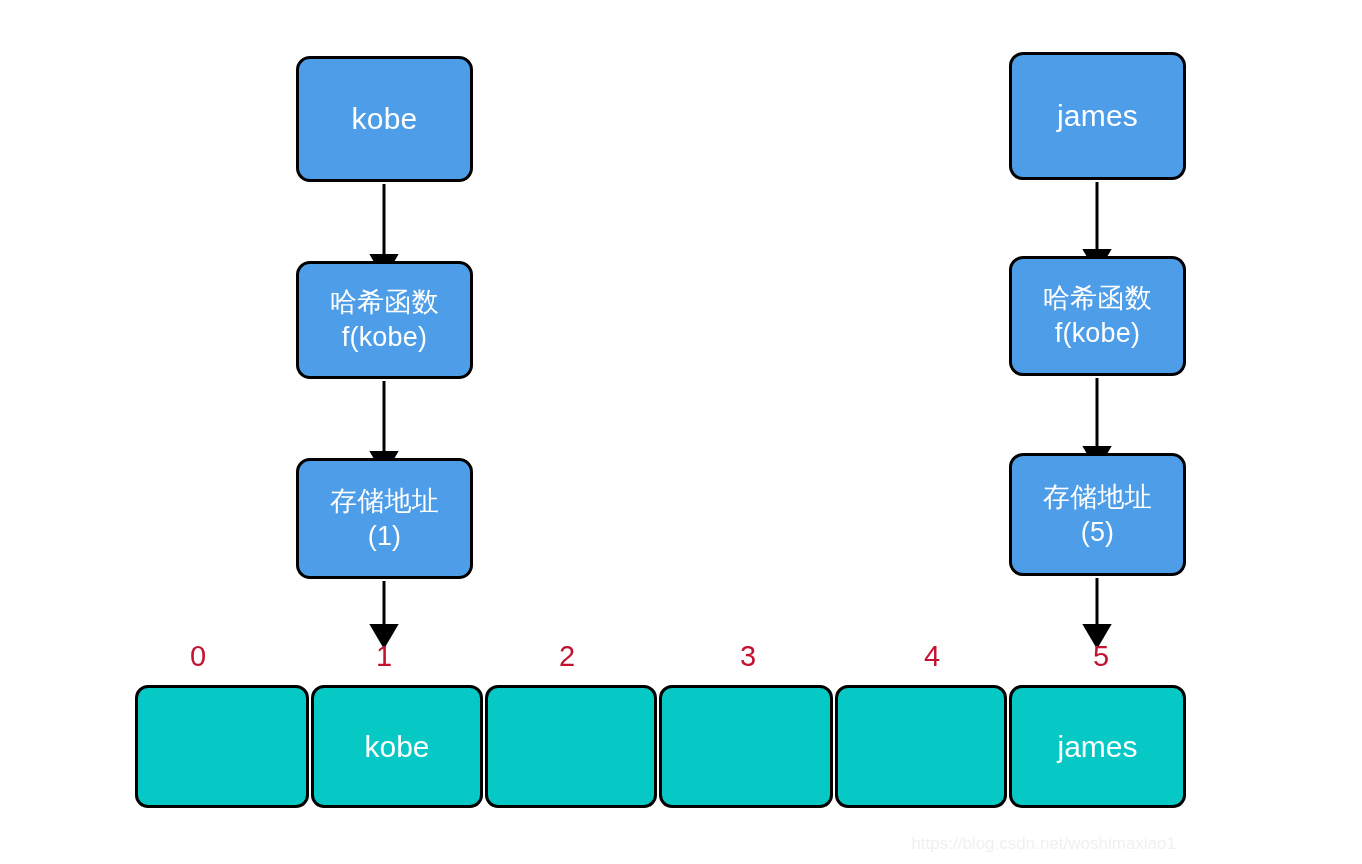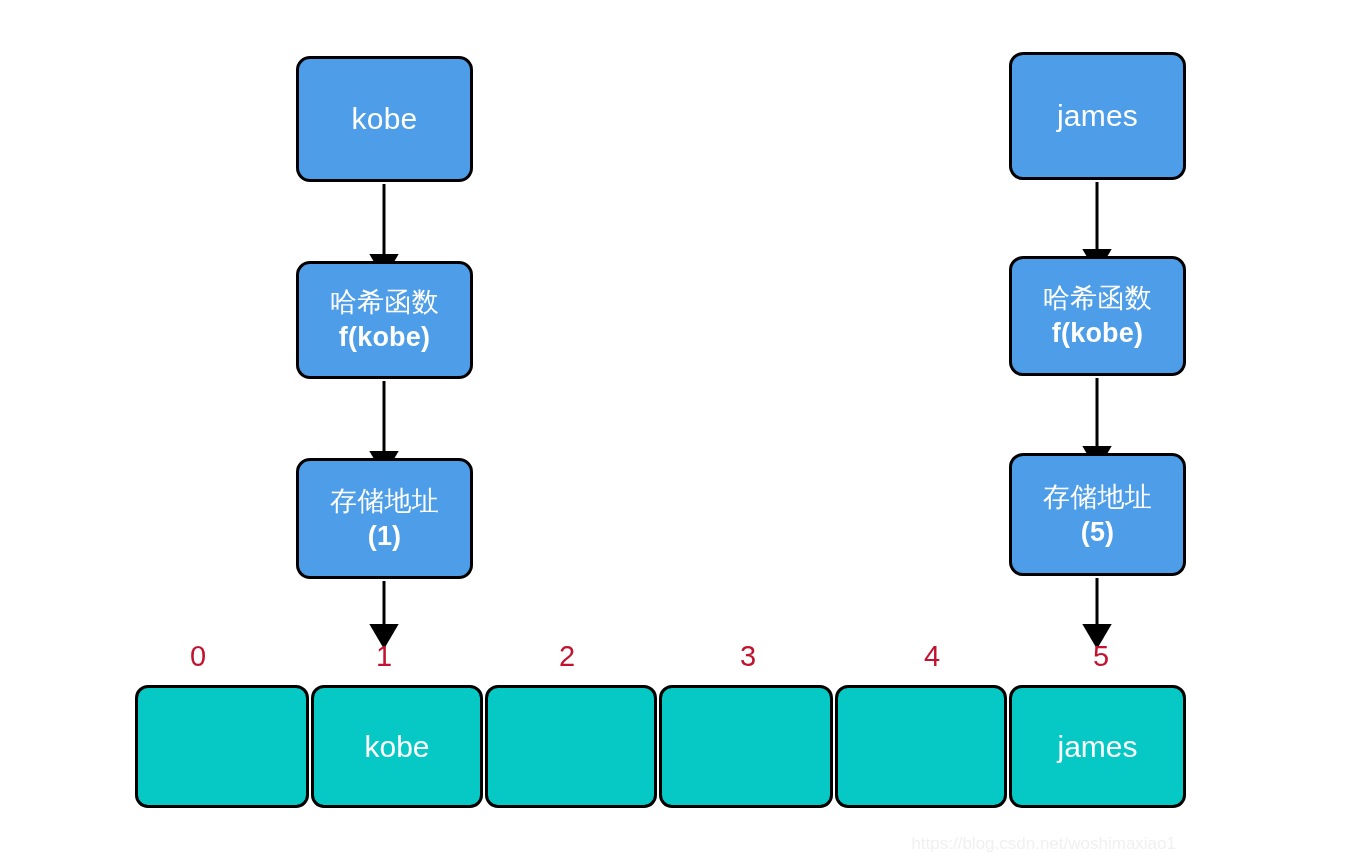--- a/index.html
+++ b/index.html
@@ -30,21 +30,21 @@
     display: flex;
     flex-direction: column;
     align-items: center;
     justify-content: center;
     color: #ffffff;
     text-align: center;
     line-height: 1.28;
     letter-spacing: 0.2px;
   }
   .node .line1 { display: block; white-space: nowrap; }
-  .node .line2 { display: block; white-space: nowrap; font-weight: bold; }
+  .node .line2 { display: block; white-space: nowrap; }
   .node.single { font-size: 30px; }
   .node.dual   { font-size: 27px; align-items: center; }
 
   
   #arrows {
     position: absolute;
     left: 0; top: 0;
     width: 1362px;
     height: 864px;
     pointer-events: none;

